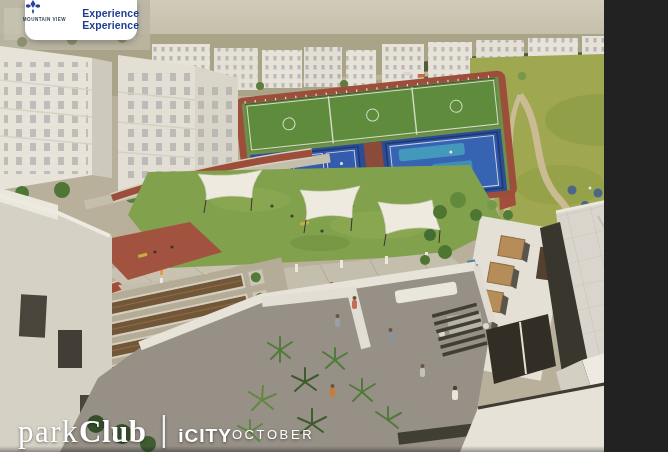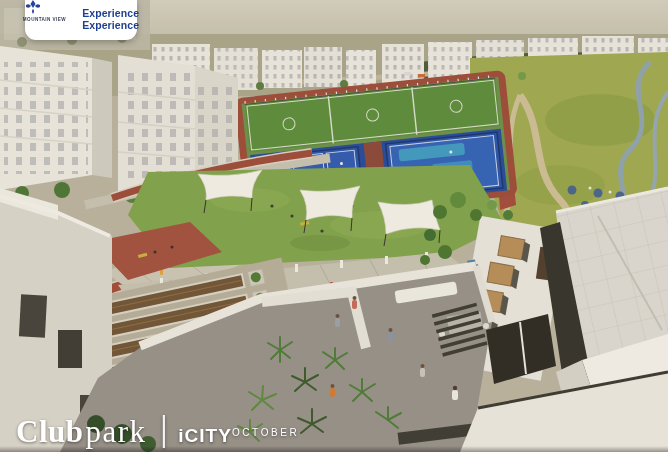--- a/index.html
+++ b/index.html
@@ -1,37 +1,37 @@
 <!DOCTYPE html>
 <html><head>
 <meta charset="utf-8">
 <style>
   html,body{margin:0;padding:0;background:#222;}
-  .stage{position:relative;width:668px;height:452px;overflow:hidden;
+  .stage{position:relative;width:604px;height:452px;overflow:hidden;
          font-family:"Liberation Sans",sans-serif;background:#b9b29f;}
   .stage svg{position:absolute;inset:0;display:block;}
   
   .logo-card{position:absolute;top:0;left:25px;width:112px;height:40px;background:#ffffff;
              border-radius:0 0 11px 11px;box-shadow:0 2px 6px rgba(0,0,0,.28);
              display:flex;align-items:center;justify-content:center;gap:8px;z-index:5;}
   .logo-left{display:flex;flex-direction:column;align-items:center;width:44px;margin-top:-2px;}
   .logo-word{font-size:4.6px;font-weight:700;letter-spacing:.45px;color:#39415a;white-space:nowrap;margin-top:1px;}
   .logo-divider{width:1px;height:24px;background:#d5d7df;}
   .tagline{color:#1e3f91;font-weight:700;font-size:10.5px;line-height:1.13;letter-spacing:.1px;}
   
   .footer{position:absolute;left:16px;bottom:5px;display:flex;align-items:flex-end;color:#ffffff;
           text-shadow:0 1px 3px rgba(0,0,0,.5);z-index:5;}
   .serif{font-family:"Liberation Serif","DejaVu Serif",serif;font-size:31px;line-height:1;}
   .club{font-weight:700;letter-spacing:.5px;}
   .park{font-weight:400;letter-spacing:1.5px;margin-left:2px;}
   .bar{font-family:"Liberation Sans",sans-serif;font-weight:100;font-size:26px;line-height:1;
        margin:0 11px 1px 14px;opacity:.9;transform:scaleY(1.35);transform-origin:bottom;}
   .loc{display:flex;flex-direction:row;line-height:1;padding-bottom:2px;}
   .icity{font-weight:700;font-size:19px;letter-spacing:1px;}
-  .october{font-weight:400;font-size:10px;letter-spacing:2.6px;margin-top:2px;}
+  .october{font-weight:400;font-size:13px;letter-spacing:2.6px;margin-top:2px;}
   .edge-fade{position:absolute;left:0;right:0;bottom:0;height:6px;
              background:linear-gradient(to top,rgba(0,0,0,.35),rgba(0,0,0,0));z-index:4;}
 </style>
 </head>
 <body>
 
 <div class="stage">
 
 <svg viewBox="0 0 668 452" width="668" height="452">
   <defs>
@@ -491,22 +491,22 @@
     <div class="logo-word">MOUNTAIN VIEW</div>
   </div>
   <div class="logo-divider"></div>
   <div class="tagline">
     <div>Experience</div>
     <div>Experience</div>
   </div>
 </div>
 
 <div class="footer">
-  <span class="serif club">Club</span>
-      <span class="serif park">park</span>
+  <span class="serif park">park</span>
+      <span class="serif club">Club</span>
   <span class="bar">|</span>
   <span class="loc">
     <span class="icity">iCITY</span>
     <span class="october">OCTOBER</span>
   </span>
 </div>
 
 <div class="edge-fade"></div>
 </div>
 

